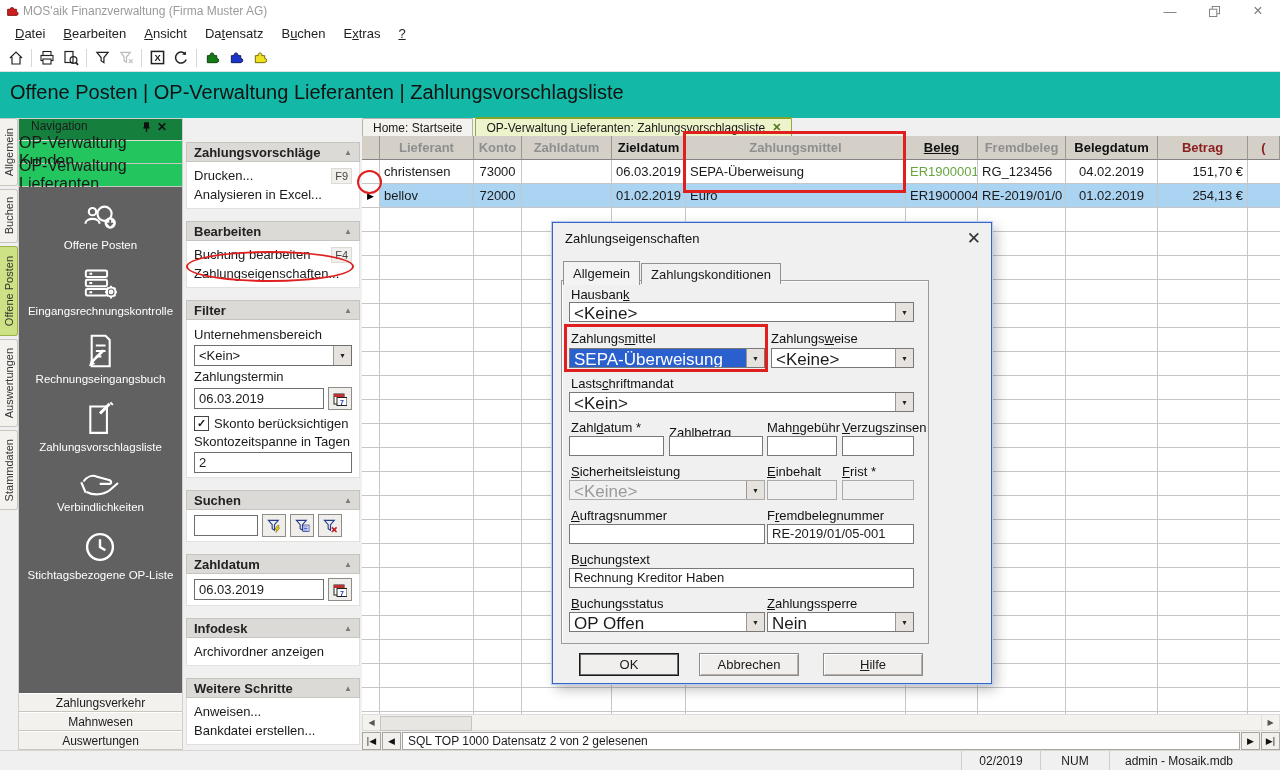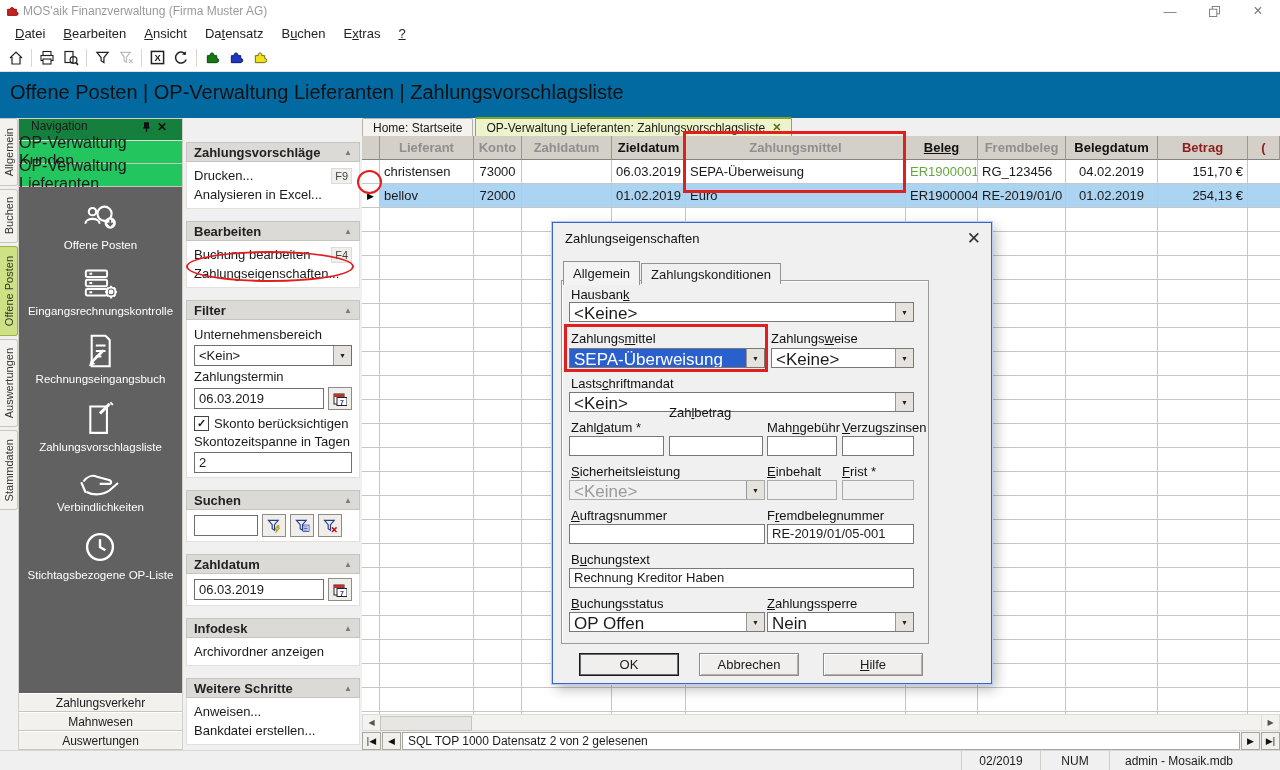--- a/index.html
+++ b/index.html
@@ -16,21 +16,21 @@
   .winbtn{width:44px;height:22px;display:flex;align-items:center;justify-content:center;color:#7a7a7a;font-size:13px}
 
   .menubar{position:absolute;left:0;top:22px;right:0;height:22px;background:#fff;display:flex;align-items:center;padding-left:6px;font-size:13px}
   .mi{padding:2px 9px;color:#222}
 
   .toolbar{position:absolute;left:0;top:44px;right:0;height:27px;background:#fff;border-bottom:1px solid #e2e0dd;display:flex;align-items:center;padding-left:4px}
   .tbtn{width:24px;height:23px;display:flex;align-items:center;justify-content:center}
   .tsep{width:1px;height:18px;background:#d8d6d2;margin:0 3px}
   .tbtn.disabled{opacity:.4}
 
-  .pagetitle{position:absolute;left:0;top:72px;right:0;height:46px;background:#0369a1;font-size:20px;color:#111;padding:9px 0 0 10px;box-sizing:border-box}
+  .pagetitle{position:absolute;left:0;top:72px;right:0;height:46px;background:#14b8a6;font-size:20px;color:#111;padding:9px 0 0 10px;box-sizing:border-box}
 
   
   .modtabs{position:absolute;left:0;top:118px;width:18px}
   .modtab{width:17px;margin-bottom:3px;background:#f4f2ef;border:1px solid #c9c5bf;border-left:none;border-radius:0 3px 3px 0;
           display:flex;align-items:center;justify-content:center;font-size:11px;color:#333}
   .modtab span{writing-mode:vertical-rl;transform:rotate(180deg);white-space:nowrap;padding:6px 1px}
   .modtab.active{background:#cde285;border-color:#9cb244}
 
   
   .navpanel{position:absolute;left:18px;top:118px;width:165px;bottom:19px;display:flex;flex-direction:column;background:#f0f0f0;border:1px solid #d3d0cb;box-sizing:border-box}
@@ -937,21 +937,21 @@
       <span class="cbtn">▼</span>
   </div>
 
   <div class="dlabel" style="left:18px;top:153px">Lasts<u>c</u>hriftmandat</div>
   <div class="dcombo" style="left:16px;top:169px;width:345px">
     <span class="val">&lt;Kein&gt;</span>
       <span class="cbtn">▼</span>
   </div>
 
   <div class="dlabel" style="left:18px;top:197px">Zahl<u>d</u>atum *</div>
-  <div class="dlabel" style="left:116px;top:182px">Zah<u>l</u>betrag</div>
+  <div class="dlabel" style="left:116px;top:202px">Zah<u>l</u>betrag</div>
   <div class="dlabel" style="left:214px;top:197px">Mah<u>n</u>gebühr</div>
   <div class="dlabel" style="left:289px;top:197px"><u>V</u>erzugszinsen</div>
   <div class="din" style="left:16px;top:213px;width:95px"></div>
   <div class="din" style="left:116px;top:213px;width:94px"></div>
   <div class="din" style="left:214px;top:213px;width:70px"></div>
   <div class="din" style="left:289px;top:213px;width:72px"></div>
 
   <div class="dlabel" style="left:18px;top:241px"><u>S</u>icherheitsleistung</div>
   <div class="dlabel" style="left:214px;top:241px"><u>E</u>inbehalt</div>
   <div class="dlabel" style="left:289px;top:241px"><u>F</u>rist *</div>

